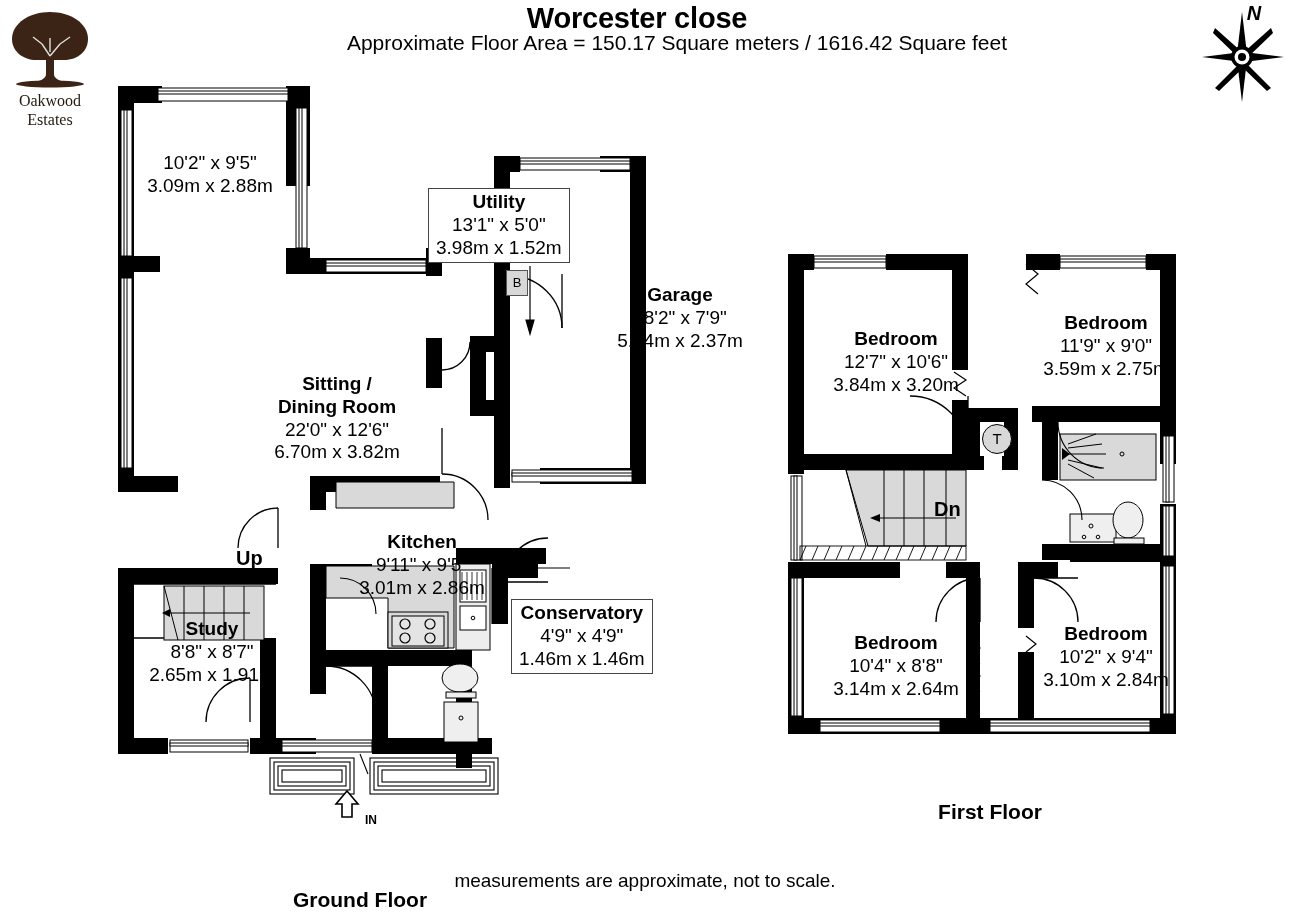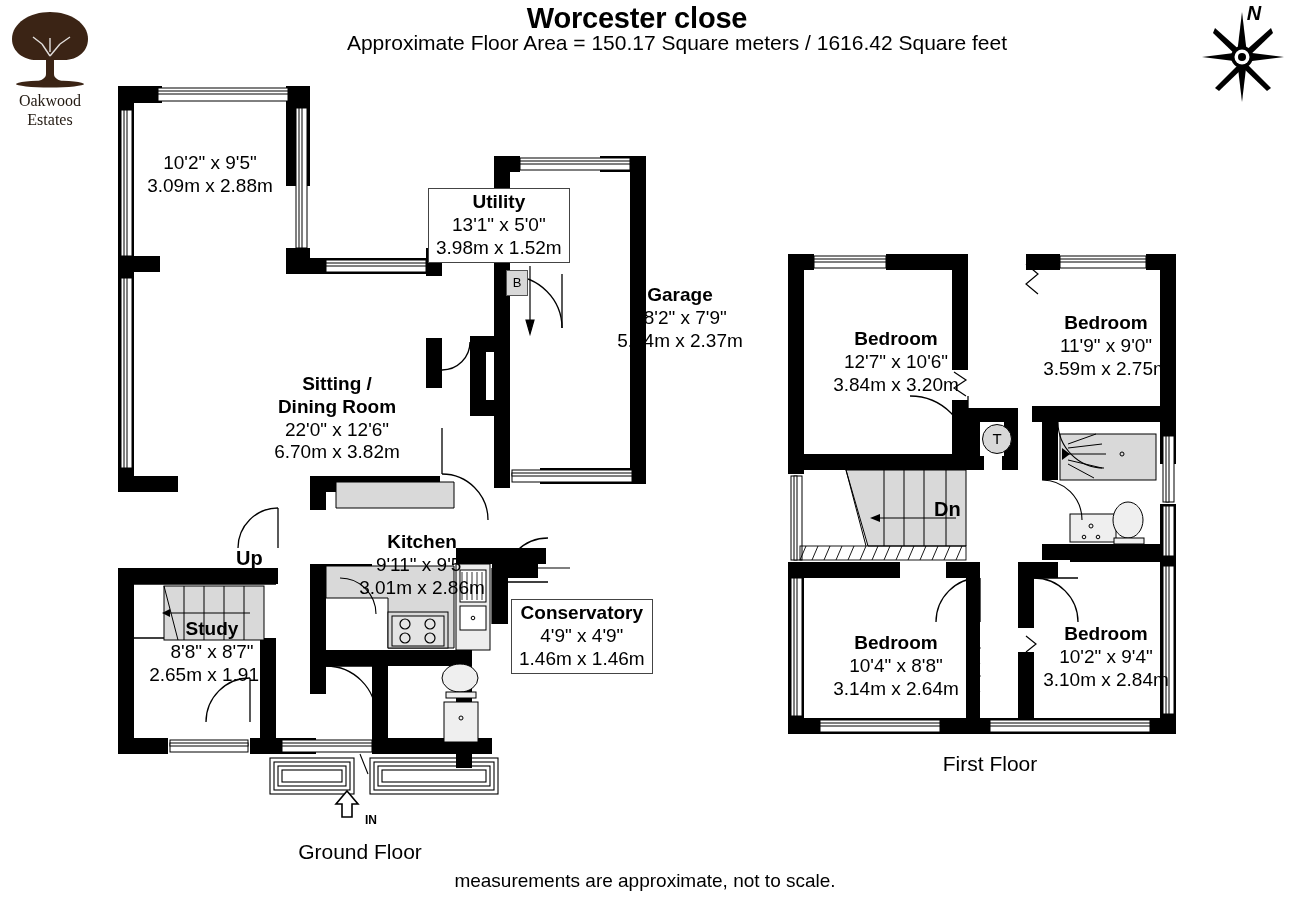--- a/index.html
+++ b/index.html
@@ -68,21 +68,21 @@
     font-size: 19px; font-weight: normal; display: block;
   }
   .boxed {
     border: 1px solid #444;
     background: #ffffff;
     padding: 2px 7px 3px 7px;
   }
 
   
   .floor-caption {
-    font-size: 21px; font-weight: normal; text-align: center;
+    font-size: 21px; font-weight: bold; text-align: center; margin-top: 48px;
   }
   #in-label {
     font-size: 12px; font-weight: bold; text-align: right;
   }
 
   
   #footer {
     left: 0; top: 868px; width: 1290px;
     text-align: center; font-size: 19px; line-height: 1.35;
   }

